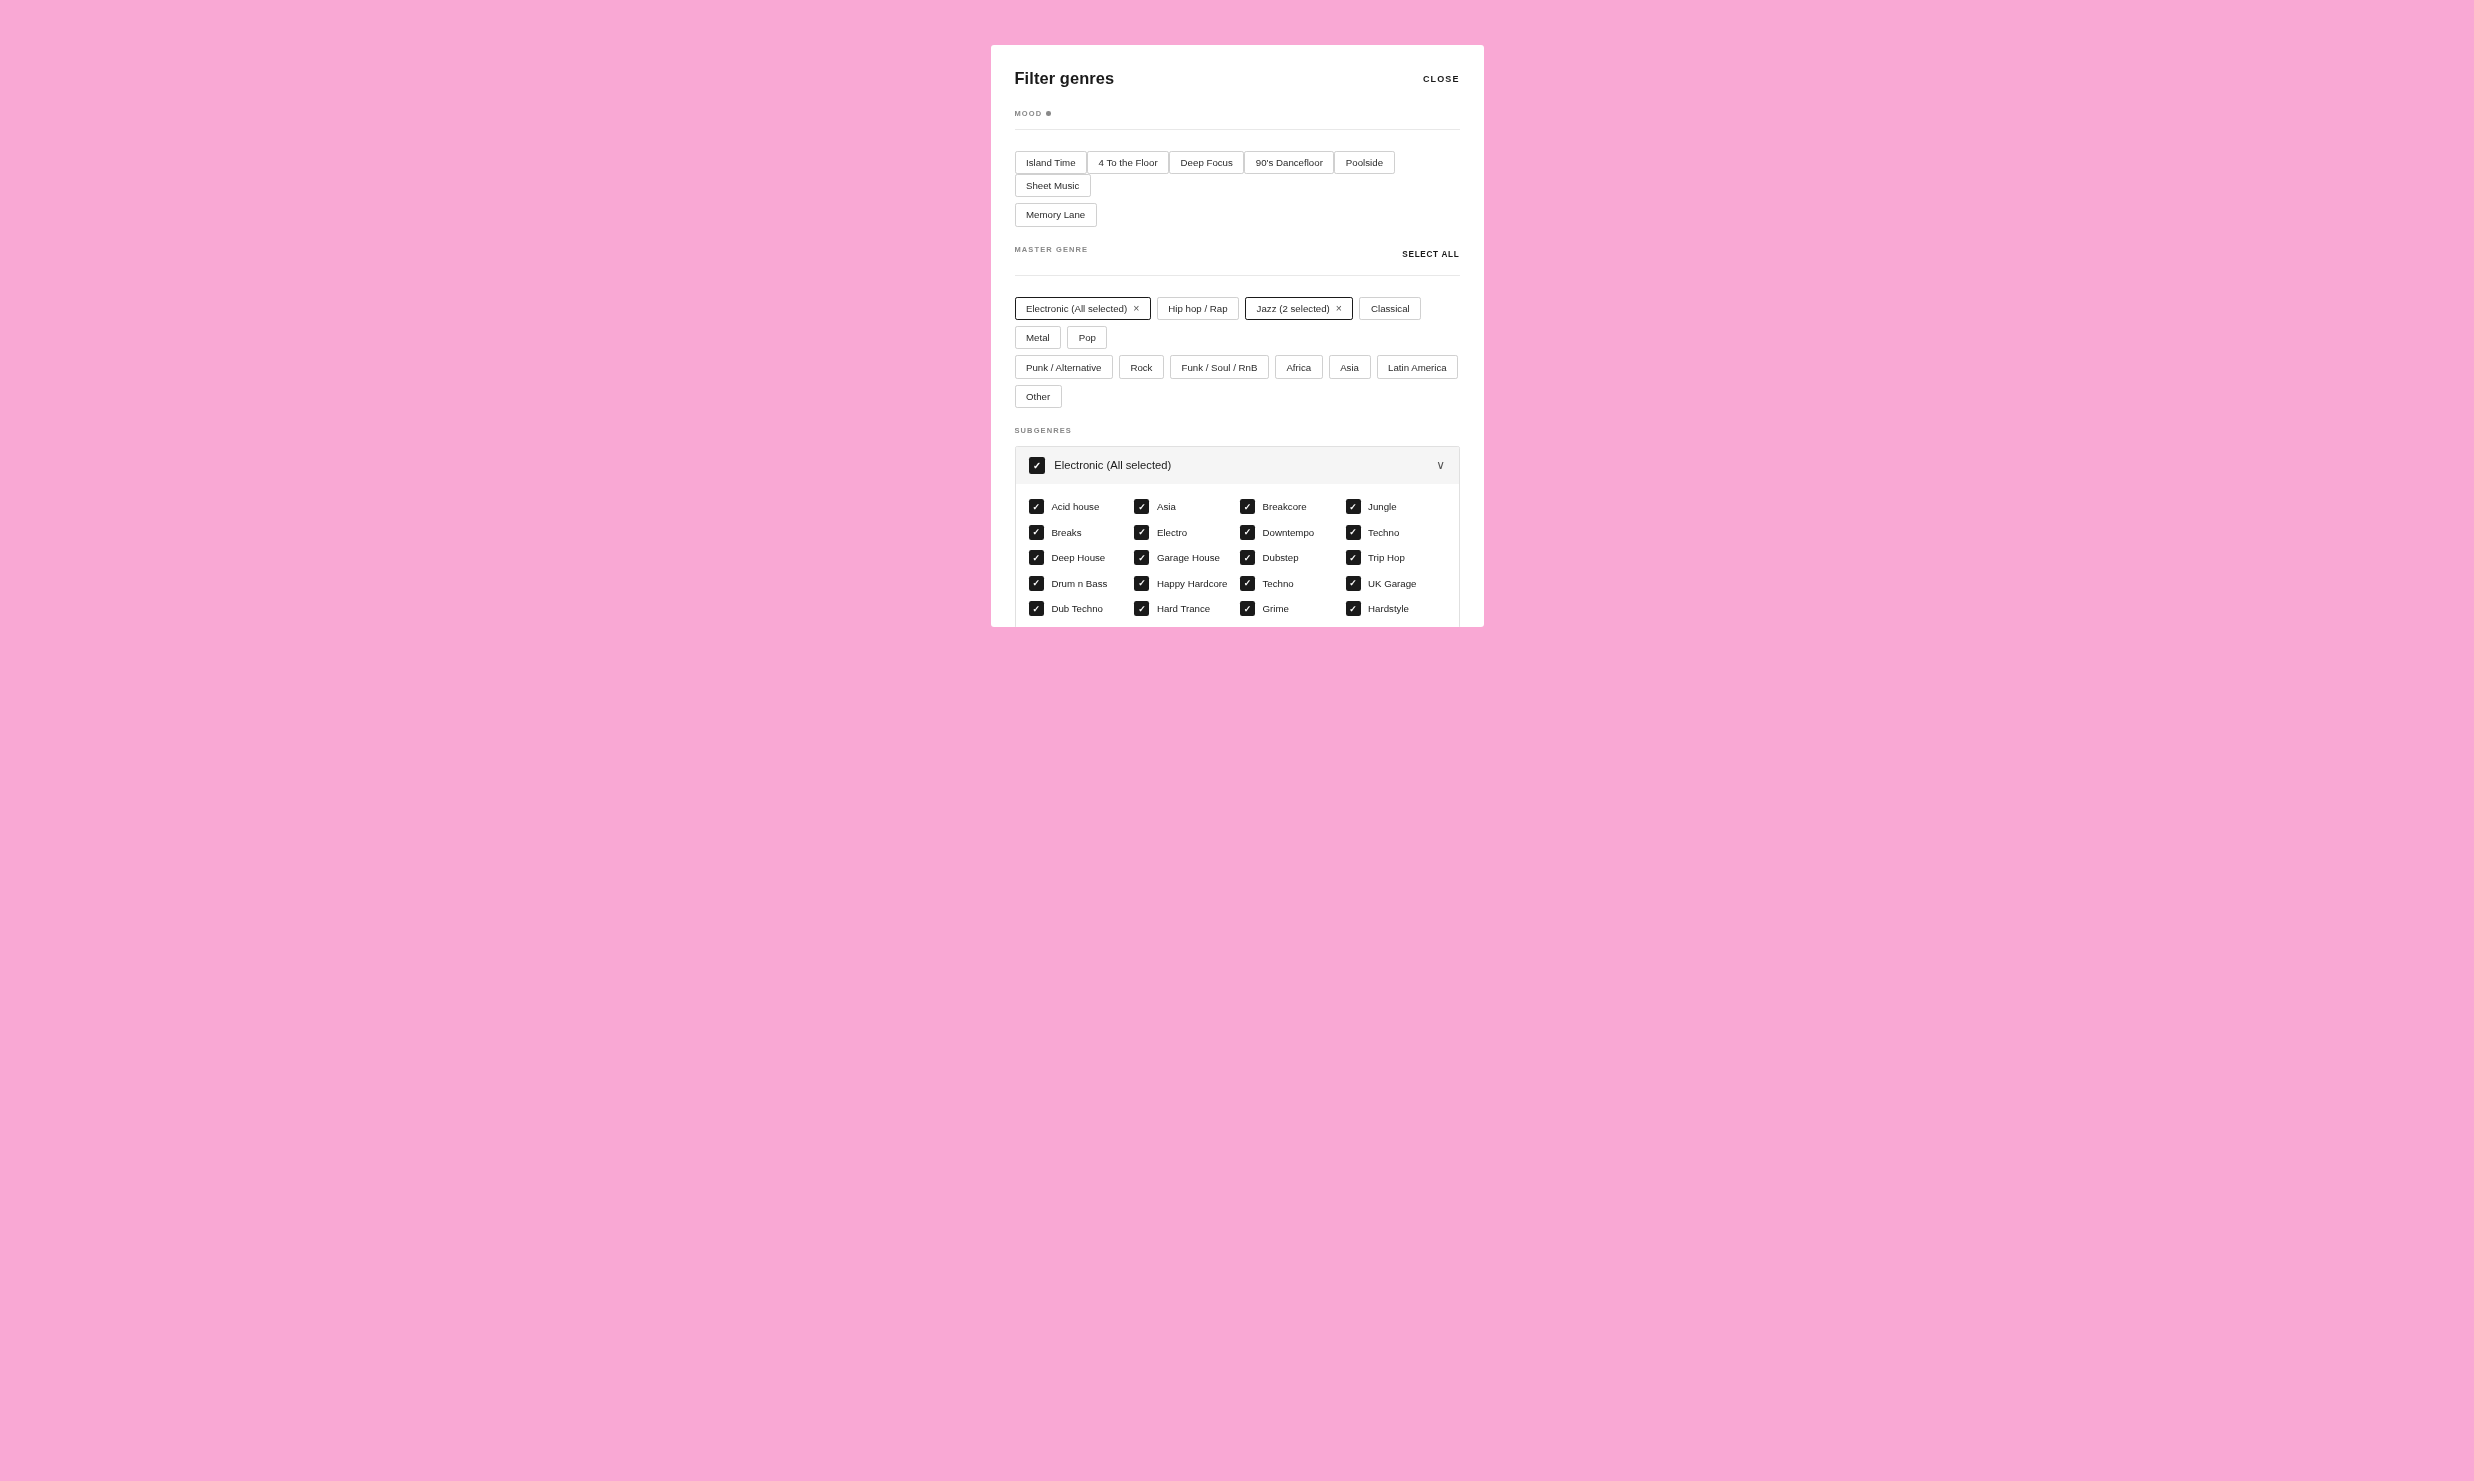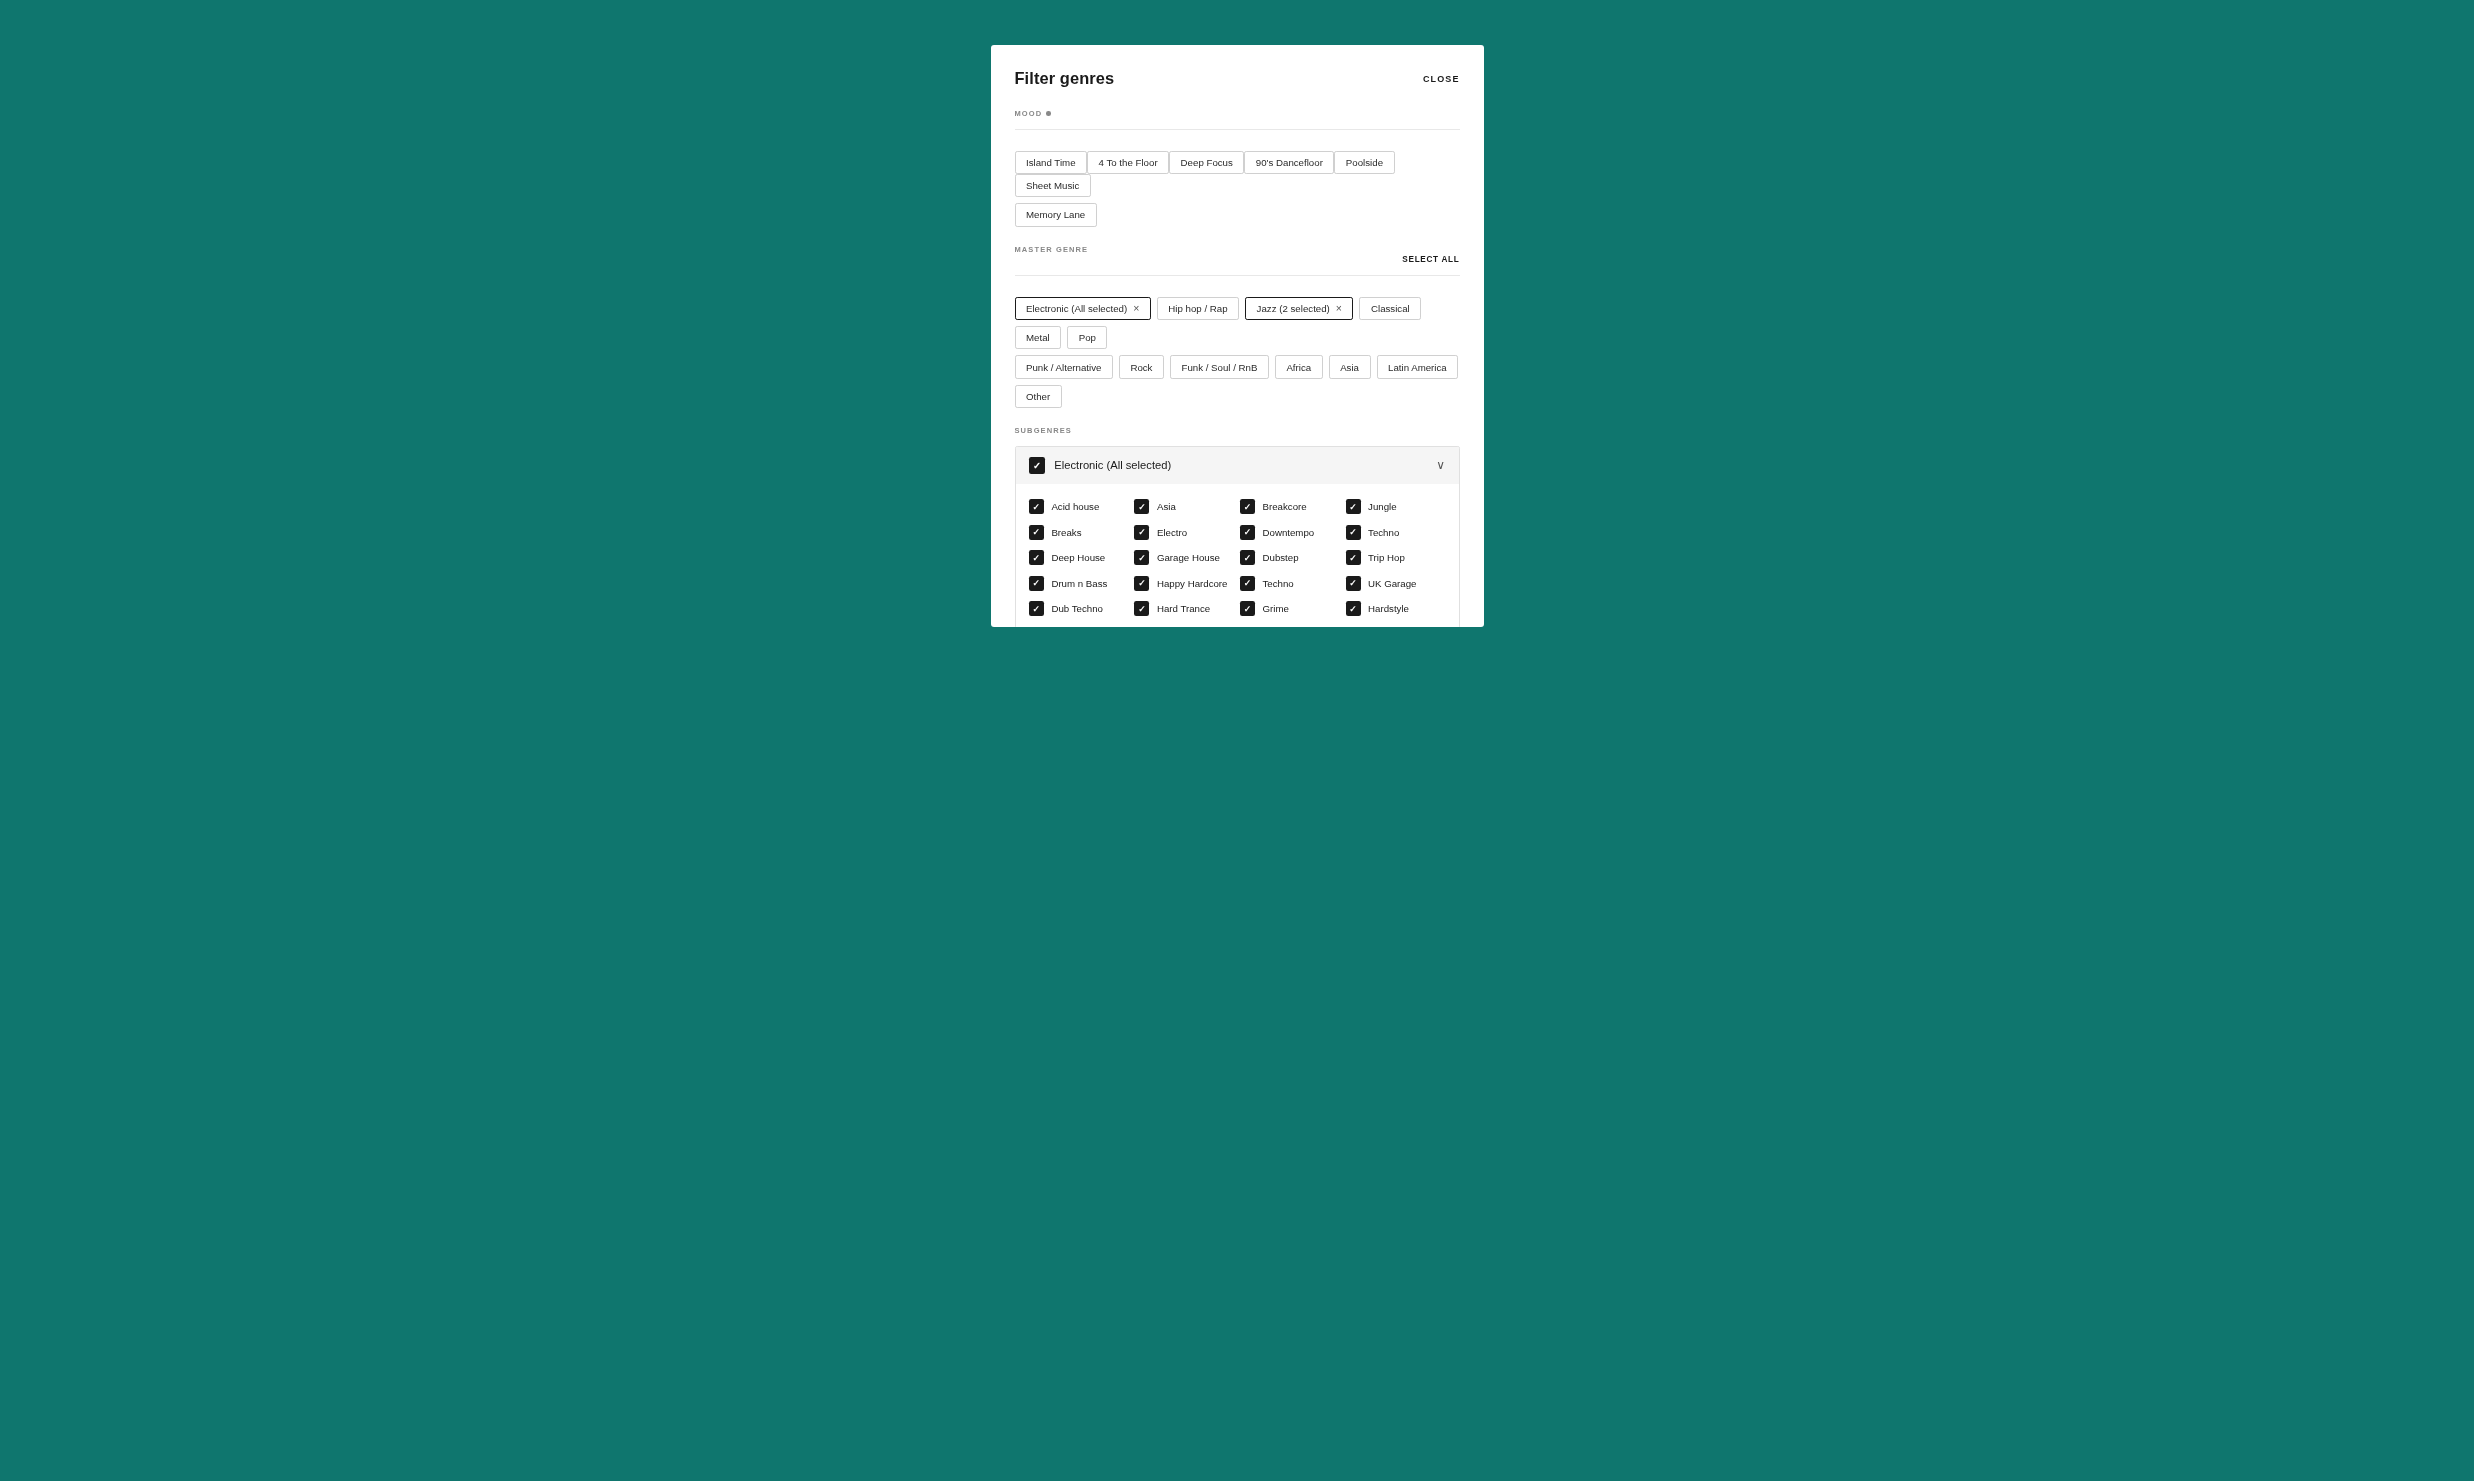--- a/index.html
+++ b/index.html
@@ -9,21 +9,21 @@
       min-height: 100vh;
       display: flex;
       align-items: flex-start;
       justify-content: center;
       padding: 30px 0;
     }
 
     .backdrop {
       position: fixed;
       inset: 0;
-      background: #0f766e;
+      background: #f9a8d4;
       display: flex;
       align-items: flex-start;
       justify-content: center;
       padding-top: 45px;
     }
 
     .modal {
       background: #fff;
       width: 493px;
       max-height: 582px;
@@ -94,21 +94,21 @@
       font-size: 9.7px;
       color: #2a2a2a;
       cursor: pointer;
       background: #fff;
       white-space: nowrap;
     }
 
     .master-genre-header {
       display: flex;
       justify-content: space-between;
-      align-items: flex-end;
+      align-items: center;
       margin-bottom: 10.5px;
     }
 
     .select-all-btn {
       font-size: 8.2px;
       font-weight: 600;
       letter-spacing: 0.7px;
       color: #1a1a1a;
       cursor: pointer;
       background: none;

